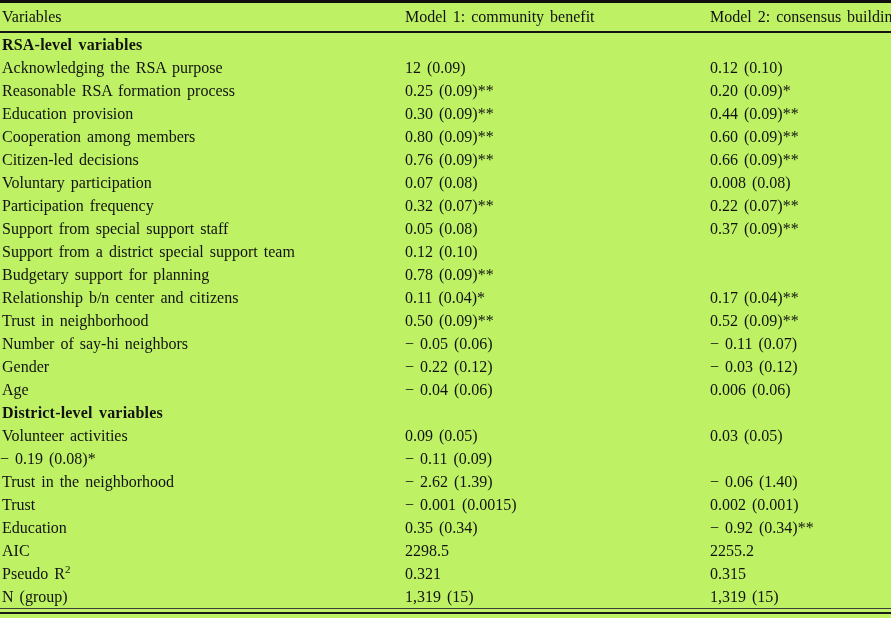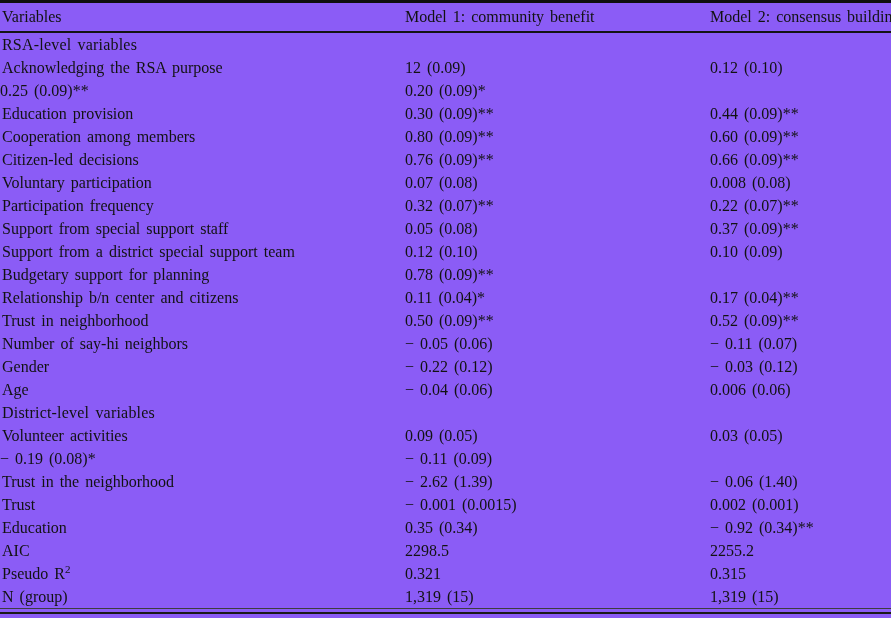--- a/index.html
+++ b/index.html
@@ -4,21 +4,21 @@
 <style>
   html, body {
     margin: 0;
     padding: 0;
     background: #ffffff;
   }
   .page {
     position: relative;
     width: 891px;
     height: 618px;
-    background: #8b5cf6;
+    background: #bef264;
     color: #121212;
     font-family: "Liberation Serif", "DejaVu Serif", serif;
     overflow: hidden;
   }
   .rule-top {
     height: 0;
     border-top: 3px solid #0f0f0f;
   }
   .rule-mid {
     height: 0;
@@ -42,21 +42,21 @@
     height: 28px;
     line-height: 28px;
   }
   .c {
     overflow: visible;
   }
   .c1 {
     padding-left: 2px;
   }
   .row.section .c1 {
-    font-weight: normal;
+    font-weight: bold;
     letter-spacing: 0.2px;
   }
   sup {
     font-size: 11px;
     line-height: 0;
   }
 </style>
 </head>
 <body>
 
@@ -76,20 +76,21 @@
         <div class="c c1"><span>RSA-level variables</span></div>
         <div class="c c2"></div>
         <div class="c c3"></div>
       </div>
       <div class="row">
         <div class="c c1"><span>Acknowledging the RSA purpose</span></div>
         <div class="c c2">12 (0.09)</div>
         <div class="c c3">0.12 (0.10)</div>
       </div>
       <div class="row">
+        <div class="c c1"><span>Reasonable RSA formation process</span></div>
         <div class="c c2">0.25 (0.09)**</div>
         <div class="c c3">0.20 (0.09)*</div>
       </div>
       <div class="row">
         <div class="c c1"><span>Education provision</span></div>
         <div class="c c2">0.30 (0.09)**</div>
         <div class="c c3">0.44 (0.09)**</div>
       </div>
       <div class="row">
         <div class="c c1"><span>Cooperation among members</span></div>
@@ -112,21 +113,20 @@
         <div class="c c3">0.22 (0.07)**</div>
       </div>
       <div class="row">
         <div class="c c1"><span>Support from special support staff</span></div>
         <div class="c c2">0.05 (0.08)</div>
         <div class="c c3">0.37 (0.09)**</div>
       </div>
       <div class="row">
         <div class="c c1"><span>Support from a district special support team</span></div>
         <div class="c c2">0.12 (0.10)</div>
-        <div class="c c3">0.10 (0.09)</div>
       </div>
       <div class="row">
         <div class="c c1"><span>Budgetary support for planning</span></div>
         <div class="c c2">0.78 (0.09)**</div>
       </div>
       <div class="row">
         <div class="c c1"><span>Relationship b/n center and citizens</span></div>
         <div class="c c2">0.11 (0.04)*</div>
         <div class="c c3">0.17 (0.04)**</div>
       </div>

